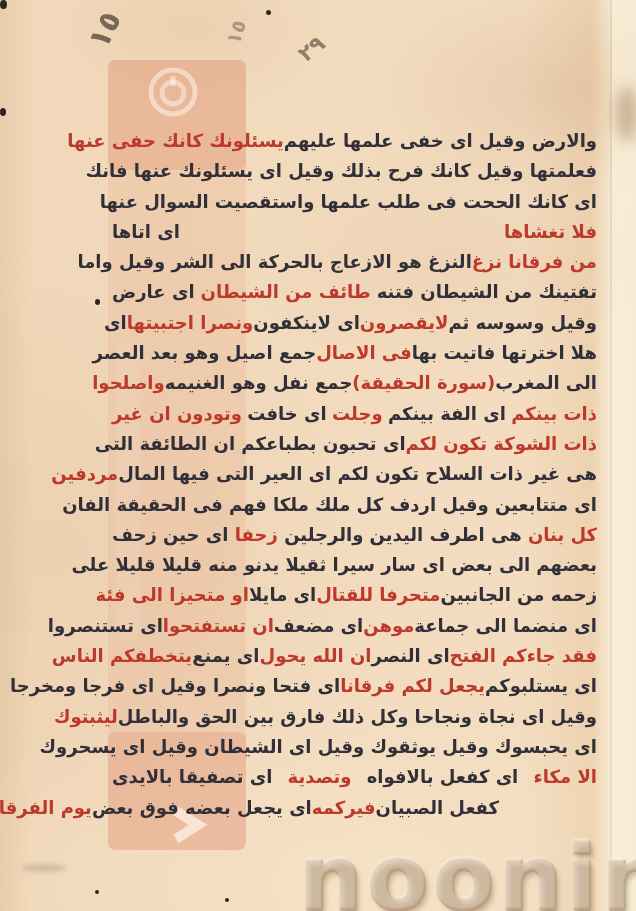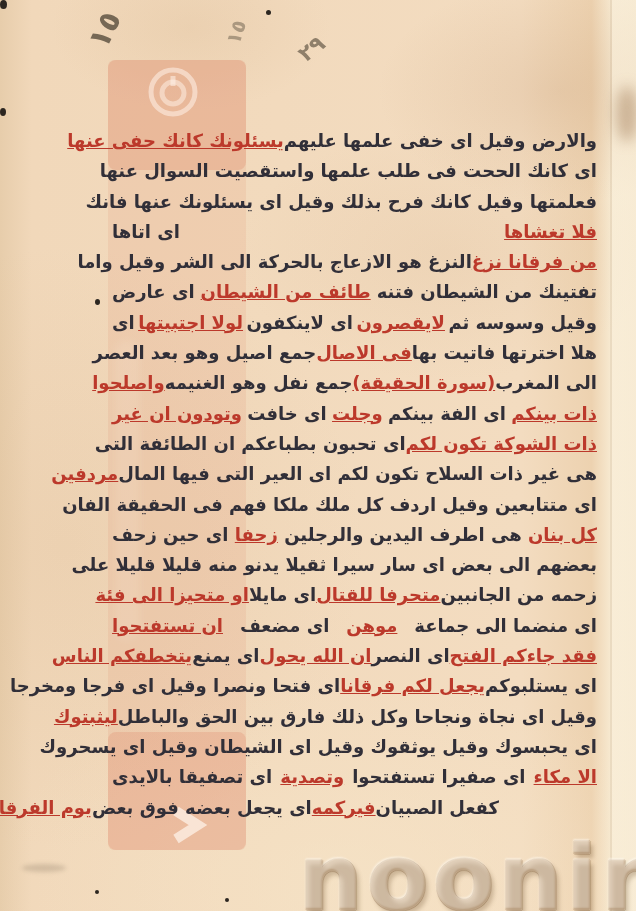--- a/index.html
+++ b/index.html
@@ -41,21 +41,21 @@
     background:rgba(255,246,236,0.12);filter:blur(4px);}
   .wm-logo{position:absolute;left:147px;top:66px;width:52px;height:52px;}
   .wm-chevron{position:absolute;left:166px;top:806px;width:42px;height:38px;}
 
   
   .text-block{position:absolute;left:112px;top:126px;width:485px;direction:rtl;}
   .line{display:flex;justify-content:space-between;align-items:baseline;
     height:30.3px;line-height:30.3px;font-size:18px;font-weight:bold;white-space:nowrap;}
   .line span{display:inline-block;}
   .black{color:var(--ink-black,#312f38);}
-  .red{color:var(--ink-red,#bc392b);text-decoration:underline;}
+  .red{color:var(--ink-red,#bc392b);}
   .line.indent{margin-right:98px;margin-left:10px;}
 
   
   .wordmark{position:absolute;left:299px;top:826px;font-size:90px;font-weight:bold;
     letter-spacing:4px;color:rgba(245,226,200,0.35);
     text-shadow:3px 4px 4px rgba(110,78,48,0.30), -1px -2px 2px rgba(255,252,244,0.55),
       1px 0 0 rgba(130,95,60,0.25), -1px 0 0 rgba(130,95,60,0.25),
       0 1px 0 rgba(130,95,60,0.25), 0 -1px 0 rgba(130,95,60,0.25);}
 </style>
 </head>
@@ -96,43 +96,43 @@
       <polyline points="10,5 32,19 10,33" fill="none" stroke="rgba(255,245,236,0.7)" stroke-width="10"></polyline>
     </svg>
   </div>
 
   <div class="text-block">
       <div class="line">
         <span class="black">والارض وقيل اى خفى علمها عليهم</span>
         <span class="red">يسئلونك كانك حفى عنها</span>
       </div>
       <div class="line">
+        <span class="black">فعلمتها وقيل كانك فرح بذلك وقيل اى يسئلونك عنها فانك</span>
+      </div>
+      <div class="line">
         <span class="black">اى كانك الححت فى طلب علمها واستقصيت السوال عنها</span>
-      </div>
-      <div class="line">
-        <span class="black">فعلمتها وقيل كانك فرح بذلك وقيل اى يسئلونك عنها فانك</span>
       </div>
       <div class="line">
         <span class="red">فلا تغشاها</span>
         <span class="black">اى اتاها</span>
       </div>
       <div class="line">
         <span class="red">من فرقانا نزغ</span>
         <span class="black">النزغ هو الازعاج بالحركة الى الشر وقيل واما</span>
       </div>
       <div class="line">
         <span class="black">تفتينك من الشيطان فتنه</span>
         <span class="red">طائف من الشيطان</span>
         <span class="black">اى عارض</span>
       </div>
       <div class="line">
         <span class="black">وقيل وسوسه ثم</span>
         <span class="red">لايقصرون</span>
         <span class="black">اى لاينكفون</span>
-        <span class="red">لولا اجتبيتها</span>
+        <span class="red">ونصرا اجتبيتها</span>
         <span class="black">اى</span>
       </div>
       <div class="line">
         <span class="black">هلا اخترتها فاتيت بها</span>
         <span class="red">فى الاصال</span>
         <span class="black">جمع اصيل وهو بعد العصر</span>
       </div>
       <div class="line">
         <span class="black">الى المغرب</span>
         <span class="red">(سورة الحقيقة)</span>
@@ -170,20 +170,21 @@
         <span class="black">زحمه من الجانبين</span>
         <span class="red">متحرفا للقتال</span>
         <span class="black">اى مايلا</span>
         <span class="red">او متحيزا الى فئة</span>
       </div>
       <div class="line">
         <span class="black">اى منضما الى جماعة</span>
         <span class="red">موهن</span>
         <span class="black">اى مضعف</span>
         <span class="red">ان تستفتحوا</span>
+        <span class="black">اى تستنصروا</span>
       </div>
       <div class="line">
         <span class="red">فقد جاءكم الفتح</span>
         <span class="black">اى النصر</span>
         <span class="red">ان الله يحول</span>
         <span class="black">اى يمنع</span>
         <span class="red">يتخطفكم الناس</span>
       </div>
       <div class="line">
         <span class="black">اى يستلبوكم</span>
@@ -192,21 +193,21 @@
       </div>
       <div class="line">
         <span class="black">وقيل اى نجاة ونجاحا وكل ذلك فارق بين الحق والباطل</span>
         <span class="red">ليثبتوك</span>
       </div>
       <div class="line">
         <span class="black">اى يحبسوك وقيل يوثقوك وقيل اى الشيطان وقيل اى يسحروك</span>
       </div>
       <div class="line">
         <span class="red">الا مكاء</span>
-        <span class="black">اى صفيرا تستفتحوا</span>
+        <span class="black">اى كفعل بالافواه</span>
         <span class="red">وتصدية</span>
         <span class="black">اى تصفيقا بالايدى</span>
       </div>
       <div class="line indent">
         <span class="black">كفعل الصبيان</span>
         <span class="red">فيركمه</span>
         <span class="black">اى يجعل بعضه فوق بعض</span>
         <span class="red">يوم الفرقان</span>
       </div>
     </div>

